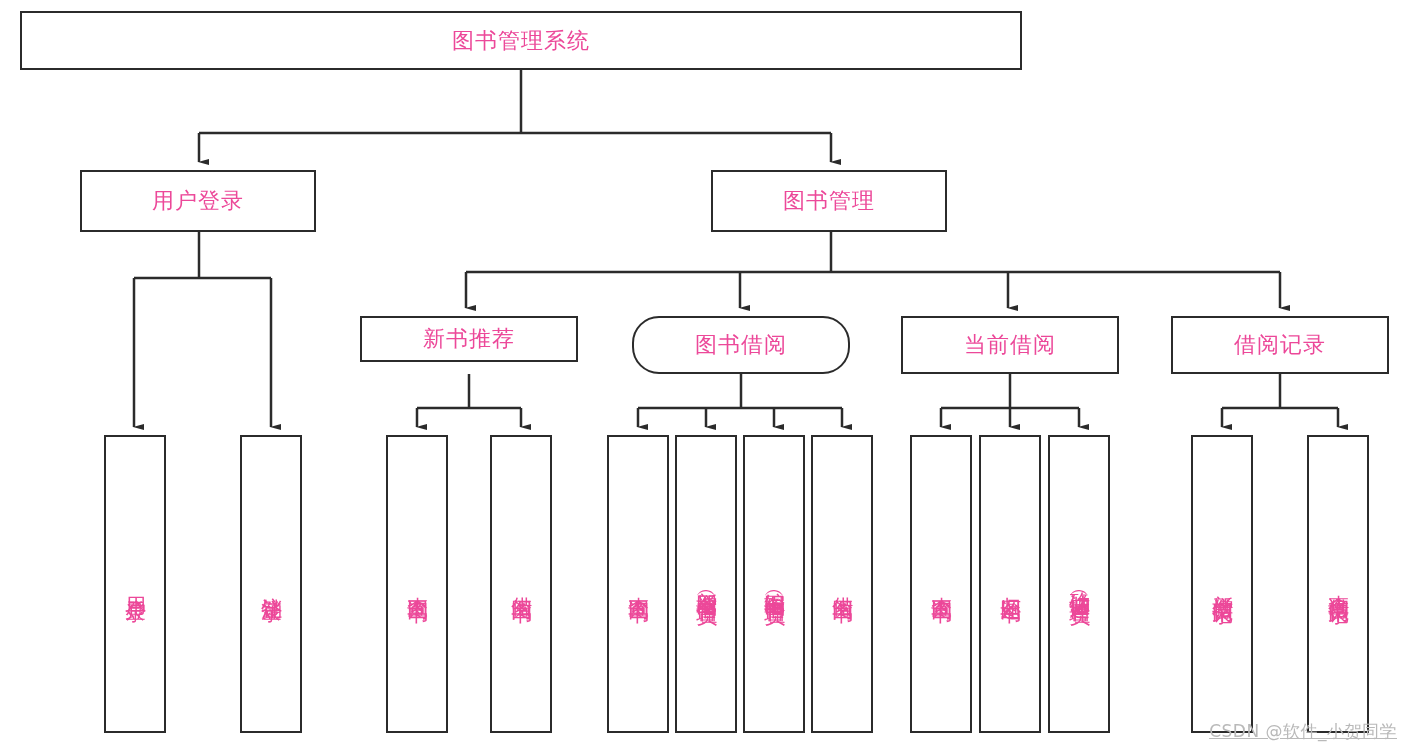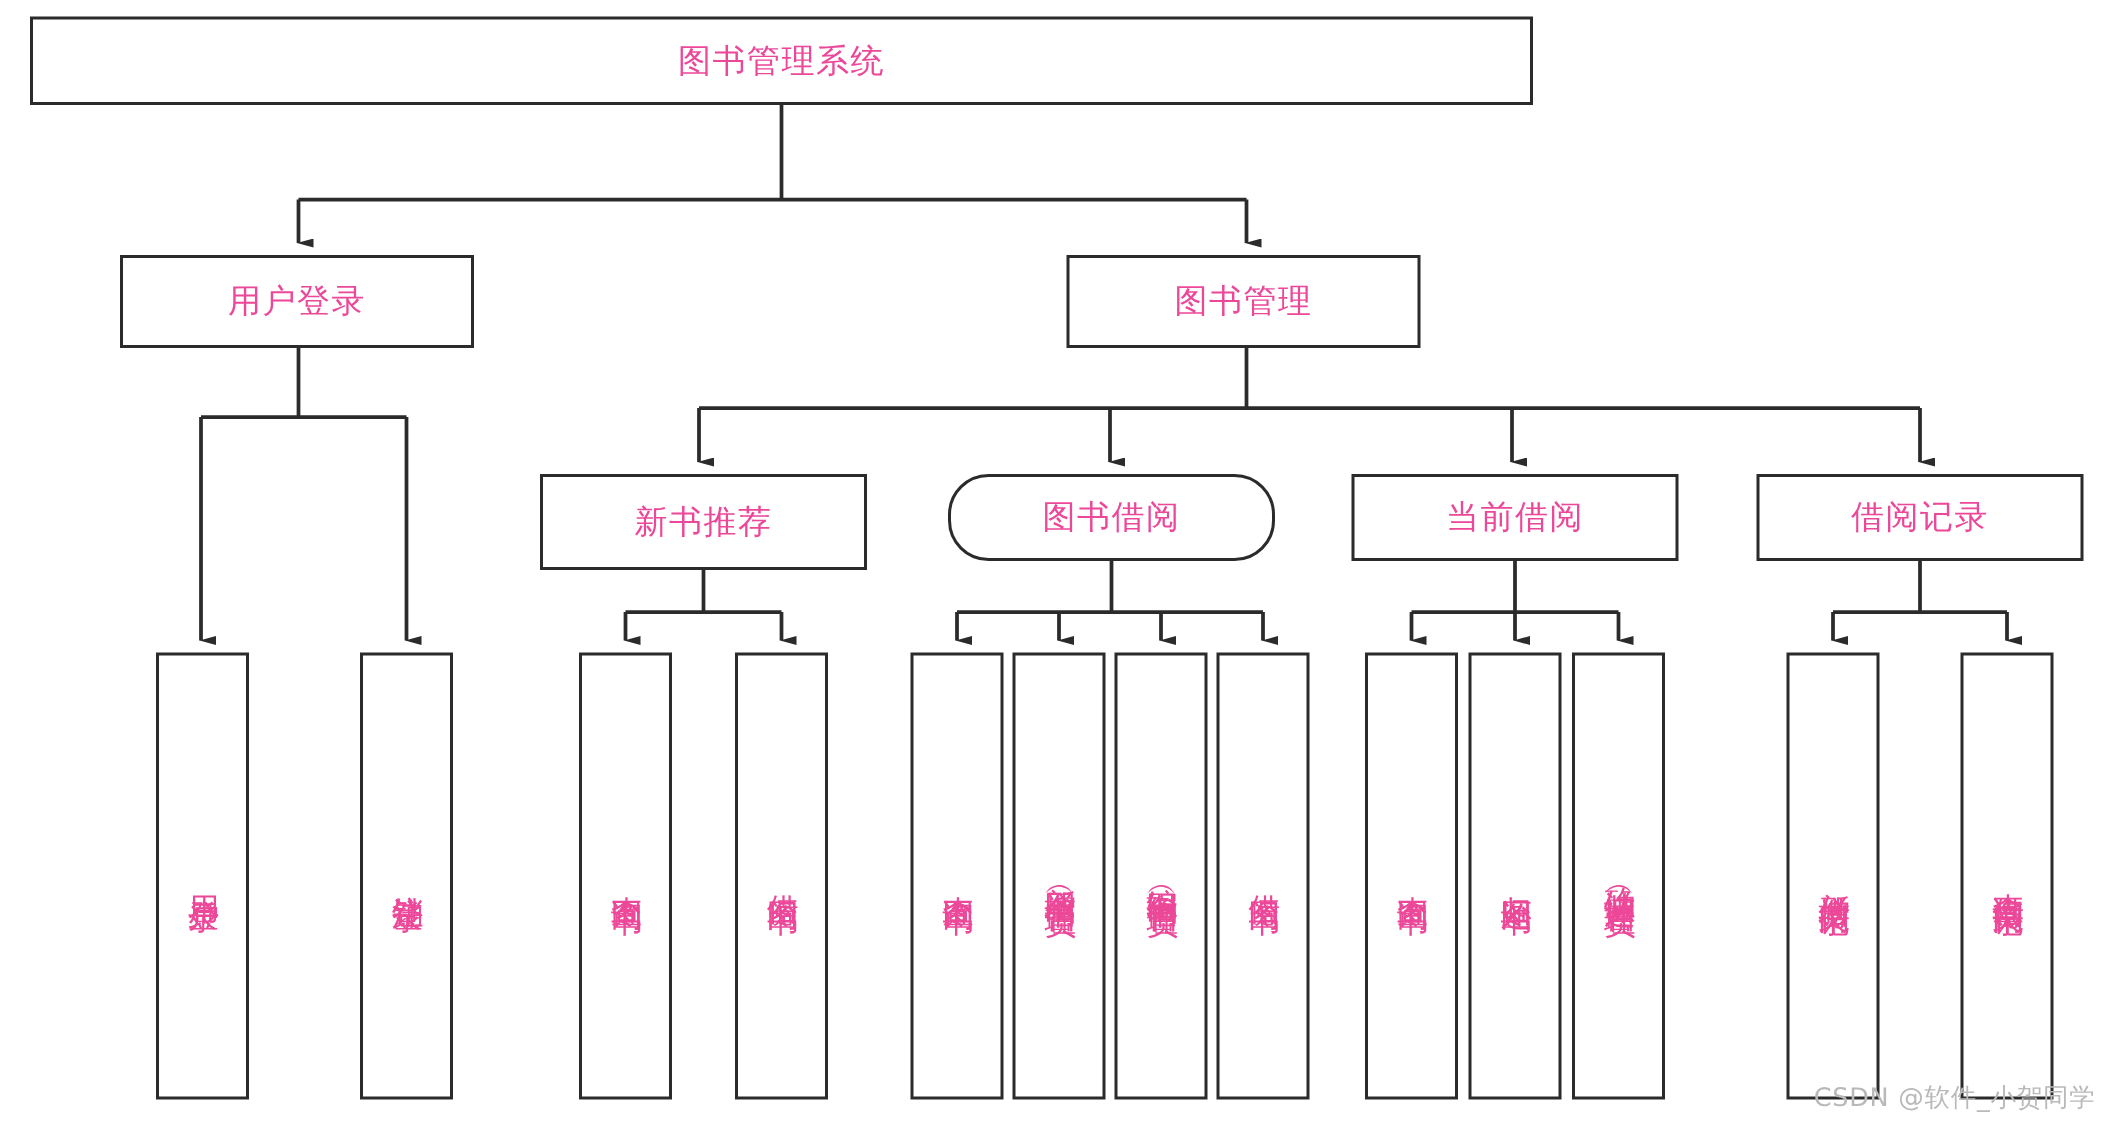--- a/index.html
+++ b/index.html
@@ -54,20 +54,21 @@
     display: block;
   }
   #watermark {
     position: absolute;
     right: 8px;
     bottom: 4px;
     font-size: 17px;
     color: #b9b9b9;
     letter-spacing: 0.5px;
     white-space: nowrap;
+    text-decoration: underline;
   }
 </style>
 </head>
 <body>
 
 <div id="canvas">
 
   <svg class="edges" viewBox="0 0 1405 747">
     <defs>
       <marker id="arrow" markerWidth="10" markerHeight="12" refX="3" refY="10" orient="auto" markerUnits="userSpaceOnUse">
@@ -125,21 +126,21 @@
     <span>图书管理系统</span>
   </div>
 
   <div class="node horiz" style="left:80px; top:170px; width:236px; height:62px;">
     <span>用户登录</span>
   </div>
   <div class="node horiz" style="left:711px; top:170px; width:236px; height:62px;">
     <span>图书管理</span>
   </div>
 
-  <div class="node horiz" style="left:360px; top:316px; width:218px; height:64px;">
+  <div class="node horiz" style="left:360px; top:316px; width:218px; height:46px;">
     <span>新书推荐</span>
   </div>
   <div class="node horiz" style="left:632px; top:316px; width:218px; height:58px;border-radius:27px;">
     <span>图书借阅</span>
   </div>
   <div class="node horiz" style="left:901px; top:316px; width:218px; height:58px;">
     <span>当前借阅</span>
   </div>
   <div class="node horiz" style="left:1171px; top:316px; width:218px; height:58px;">
     <span>借阅记录</span>

